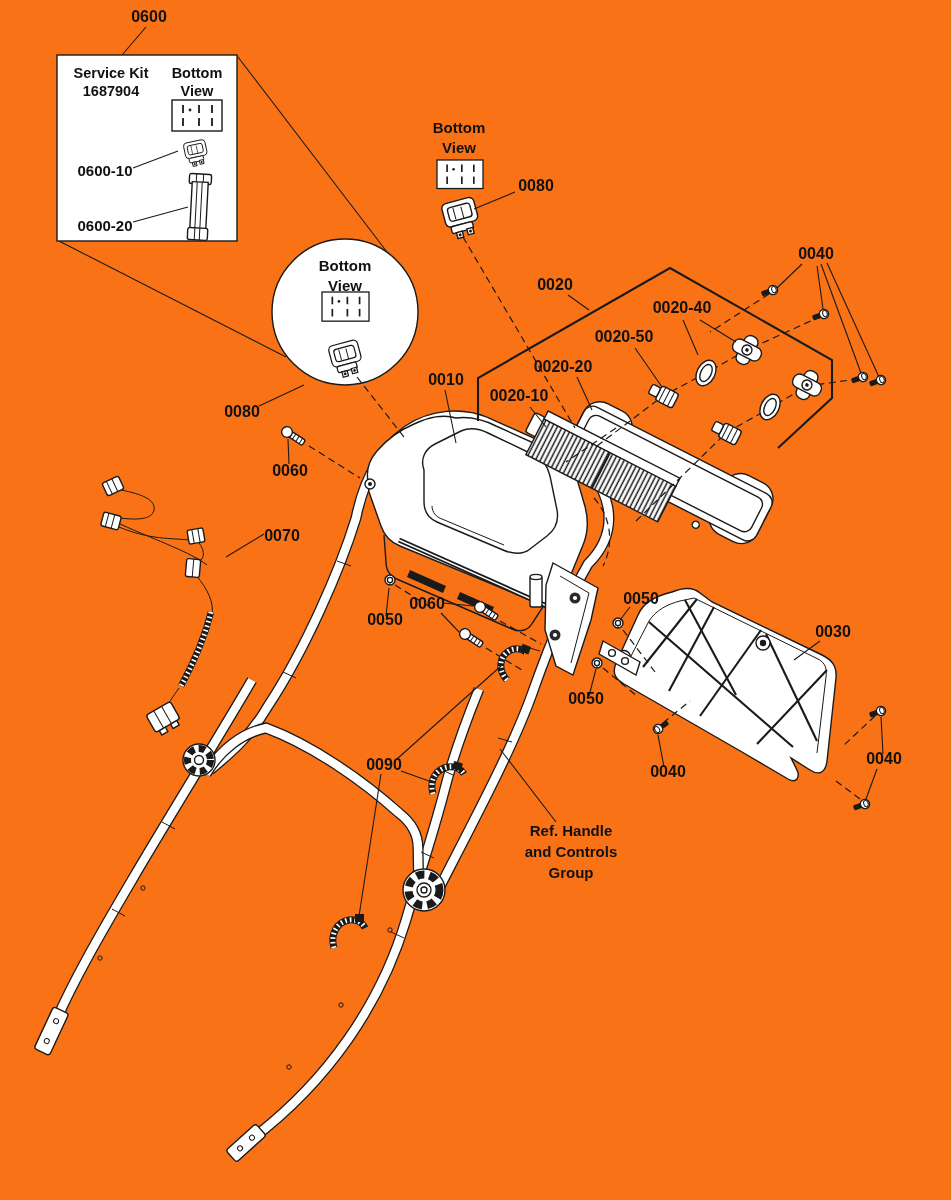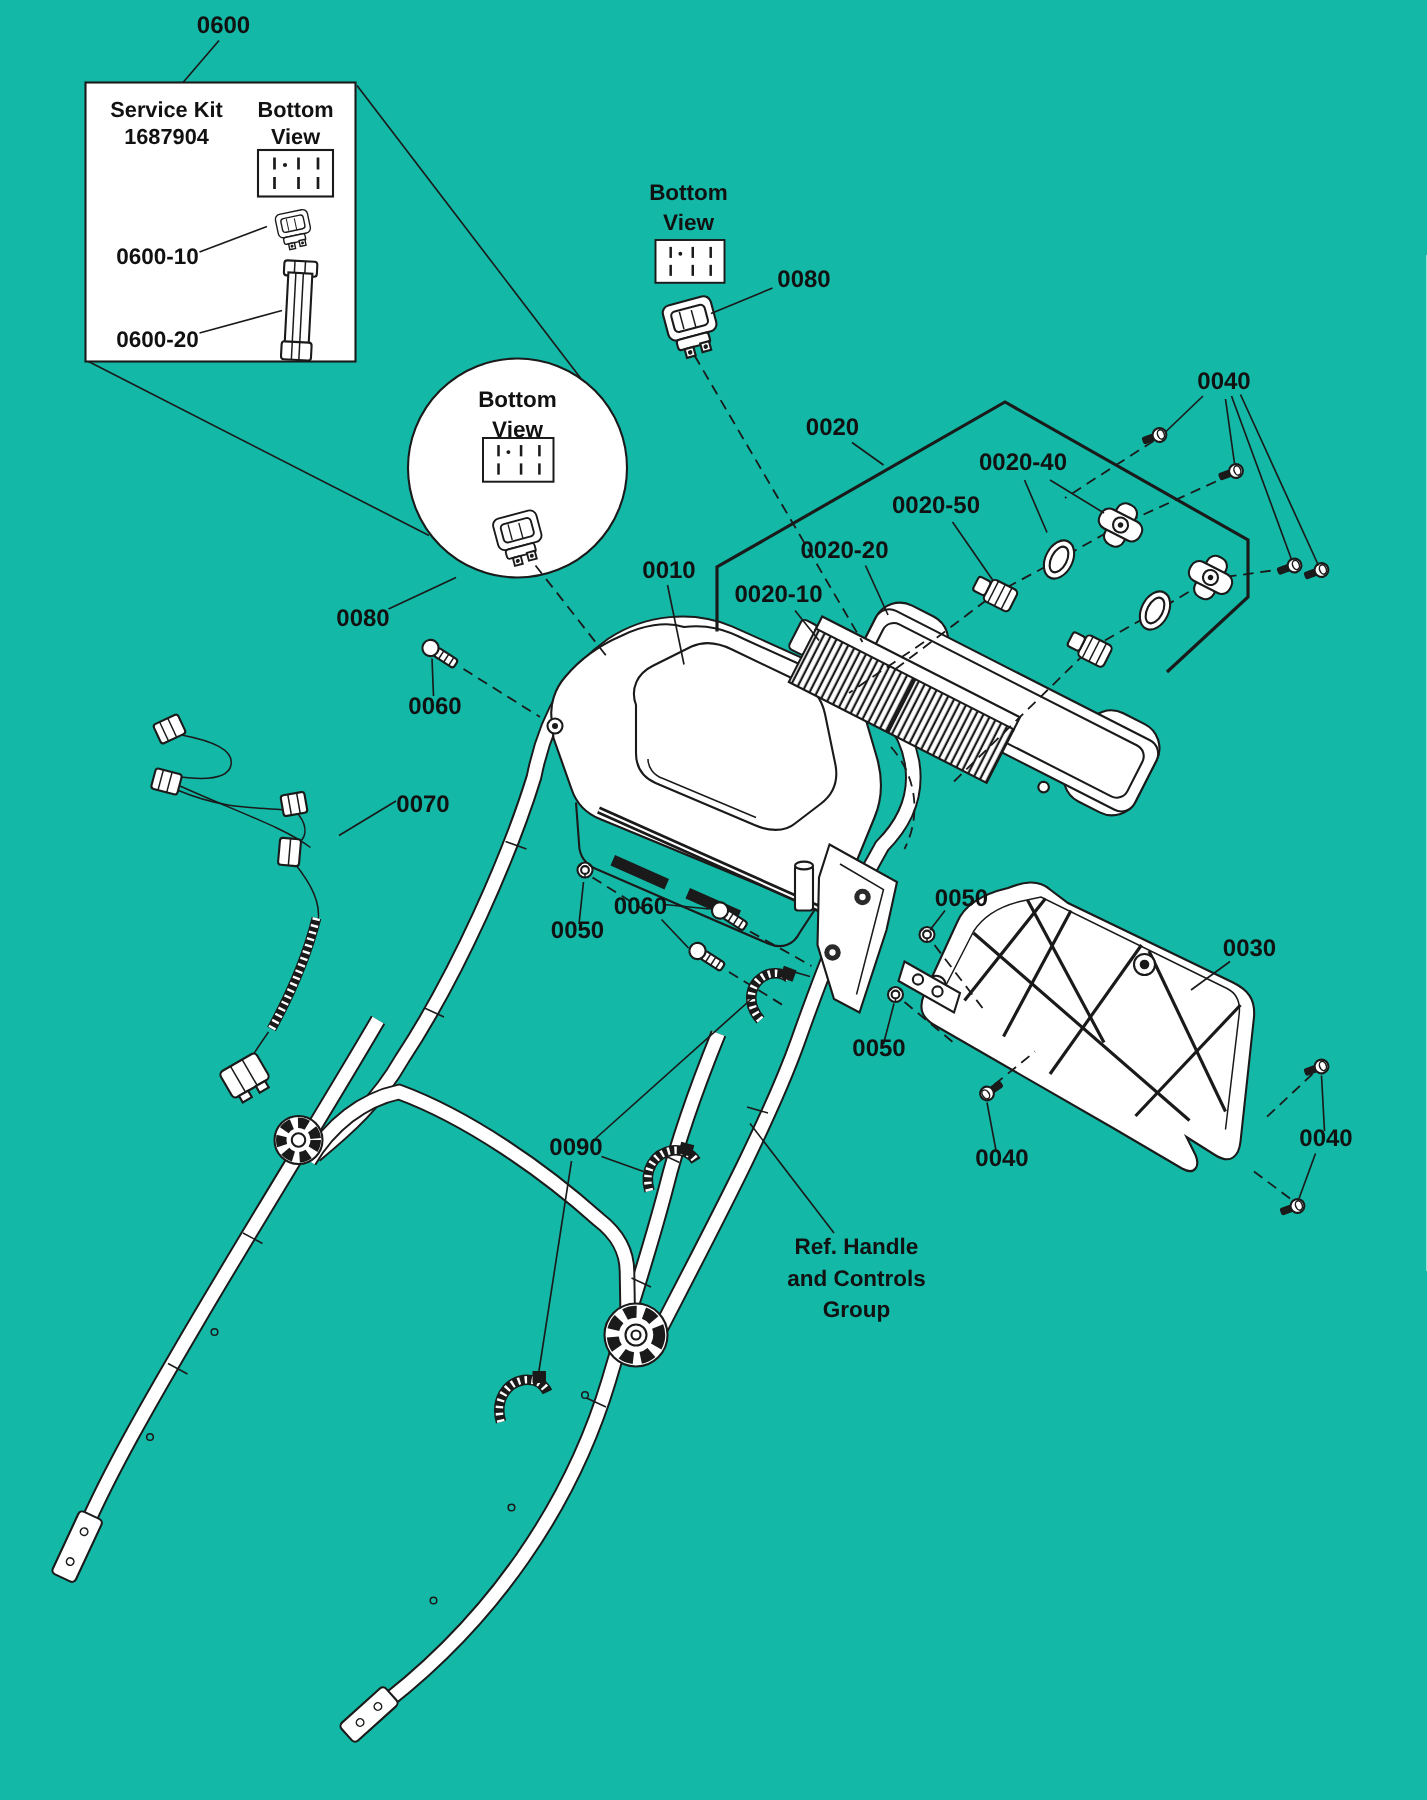--- a/index.html
+++ b/index.html
@@ -1,16 +1,16 @@
 <!DOCTYPE html>
 <html><head>
 <meta charset="utf-8">
 <style>
   html,body { margin:0; padding:0; background:#ffffff; }
-  .page { position:relative; width:951px; height:1200px; background:#14b8a6; overflow:hidden;text-align:center; }
+  .page { position:relative; width:951px; height:1200px; background:#f97316; overflow:hidden;text-align:center; }
   svg { display:block; }
   .w    { fill:#fff; stroke:#1a1a1a; stroke-width:1.4; }
   .ln   { fill:none; stroke:#1a1a1a; stroke-width:1.4; }
   .thin { stroke-width:1; }
   .thk  { stroke-width:2.1; }
   .dash { fill:none; stroke:#1a1a1a; stroke-width:1.2; stroke-dasharray:7 4.5; }
   .ldr  { fill:none; stroke:#1a1a1a; stroke-width:1.1; }
   .dk   { fill:#1a1a1a; stroke:none; }
   .tubeO{ fill:none; stroke:#1a1a1a; stroke-width:11; }
   .tubeI{ fill:none; stroke:#fff;    stroke-width:8.4; }

